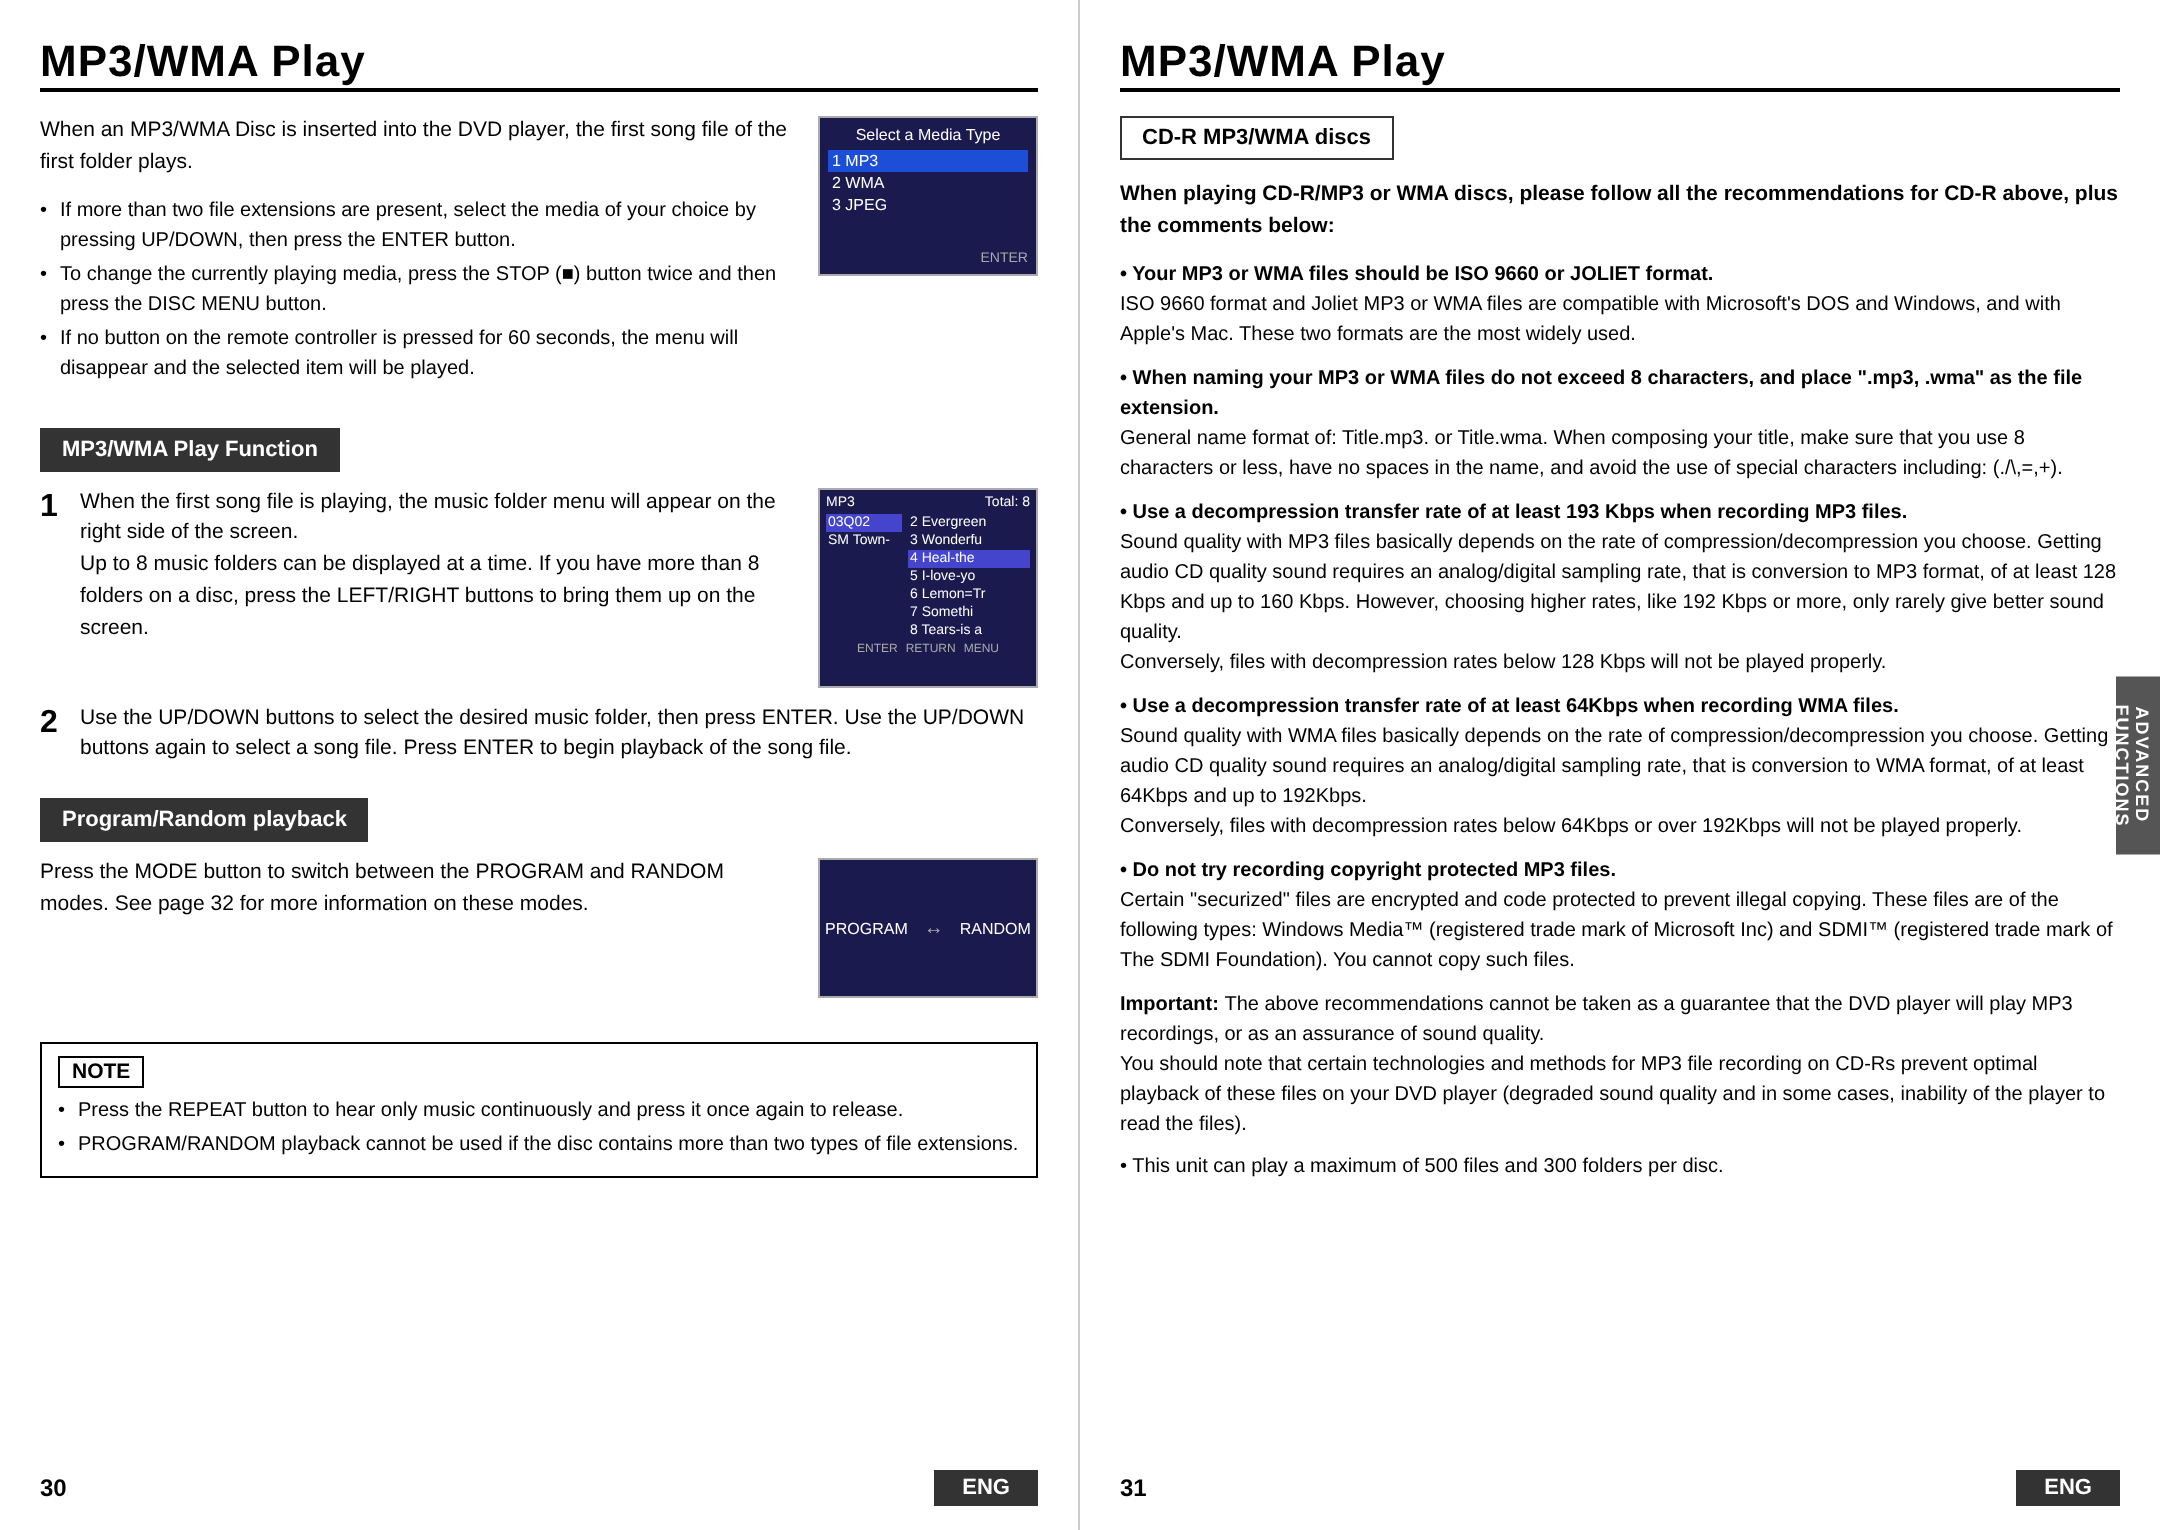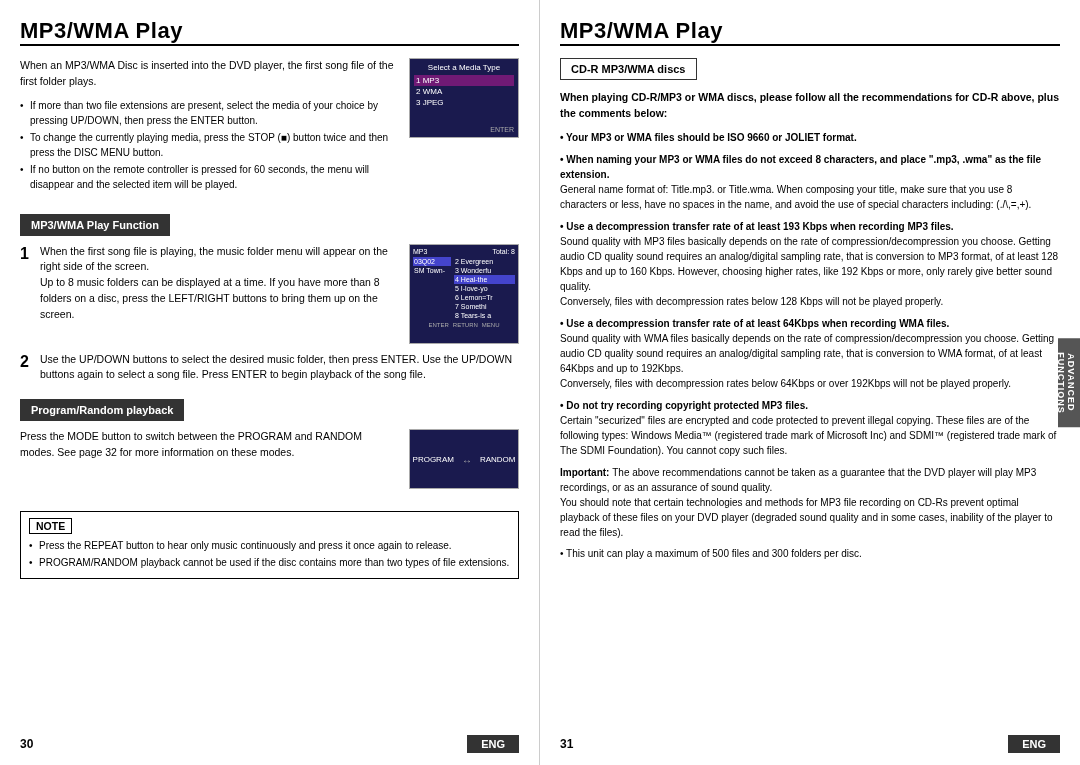--- a/index.html
+++ b/index.html
@@ -191,21 +191,21 @@
     .screen-media .title-bar {
       text-align: center;
       margin-bottom: 3px;
       font-size: 8px;
     }
     .screen-media .item {
       padding: 1px 2px;
       font-size: 8px;
     }
     .screen-media .item.selected {
-      background: #701a75;
+      background: #1d4ed8;
     }
     
     .screen-music {
       background: #1a1a4e;
       color: #fff;
       font-size: 7px;
       padding: 3px;
       width: 100%;
       height: 100%;
       display: flex;
@@ -299,21 +299,21 @@
       <div style="font-size:10.5px; line-height:1.5;">
         Use the UP/DOWN buttons to select the desired music folder, then press ENTER. Use the UP/DOWN buttons again to select a song file. Press ENTER to begin playback of the song file.
       </div>
     </div>
   </div>
 
   <div style="margin-bottom:8px;">
     <div class="section-header">Program/Random playback</div>
     <div class="section-with-image">
       <p style="flex:1; font-size:10.5px; line-height:1.5;">Press the MODE button to switch between the PROGRAM and RANDOM modes. See page 32 for more information on these modes.</p>
-      <div class="function-image" style="height:60px;">
+      <div class="function-image" style="height:70px;">
         <div class="screen-program">
           <span style="color:#fff; font-size:8px;">PROGRAM</span>
           <span class="arrow-icon">↔</span>
           <span style="color:#fff; font-size:8px;">RANDOM</span>
         </div>
       </div>
     </div>
   </div>
 
   <div class="note-box">
@@ -332,20 +332,21 @@
 
 <div class="page-right">
   <div class="page-title">MP3/WMA Play</div>
 
   <div>
     <div class="section-header-box">CD-R MP3/WMA discs</div>
     <p style="font-weight:bold; font-size:10.5px; line-height:1.5; margin-bottom:8px;">When playing CD-R/MP3 or WMA discs, please follow all the recommendations for CD-R above, plus the comments below:</p>
 
     <div class="right-bullet-section">
       <span class="bullet-title">• Your MP3 or WMA files should be ISO 9660 or JOLIET format.</span><br>
+      <span>ISO 9660 format and Joliet MP3 or WMA files are compatible with Microsoft's DOS and Windows, and with Apple's Mac. These two formats are the most widely used.</span>
     </div>
 
     <div class="right-bullet-section">
       <span class="bullet-title">• When naming your MP3 or WMA files do not exceed 8 characters, and place ".mp3, .wma" as the file extension.</span><br>
       <span>General name format of: Title.mp3. or Title.wma. When composing your title, make sure that you use 8 characters or less, have no spaces in the name, and avoid the use of special characters including: (./\,=,+).</span>
     </div>
 
     <div class="right-bullet-section">
       <span class="bullet-title">• Use a decompression transfer rate of at least 193 Kbps when recording MP3 files.</span><br>
       <span>Sound quality with MP3 files basically depends on the rate of compression/decompression you choose. Getting audio CD quality sound requires an analog/digital sampling rate, that is conversion to MP3 format, of at least 128 Kbps and up to 160 Kbps. However, choosing higher rates, like 192 Kbps or more, only rarely give better sound quality.<br>Conversely, files with decompression rates below 128 Kbps will not be played properly.</span>

